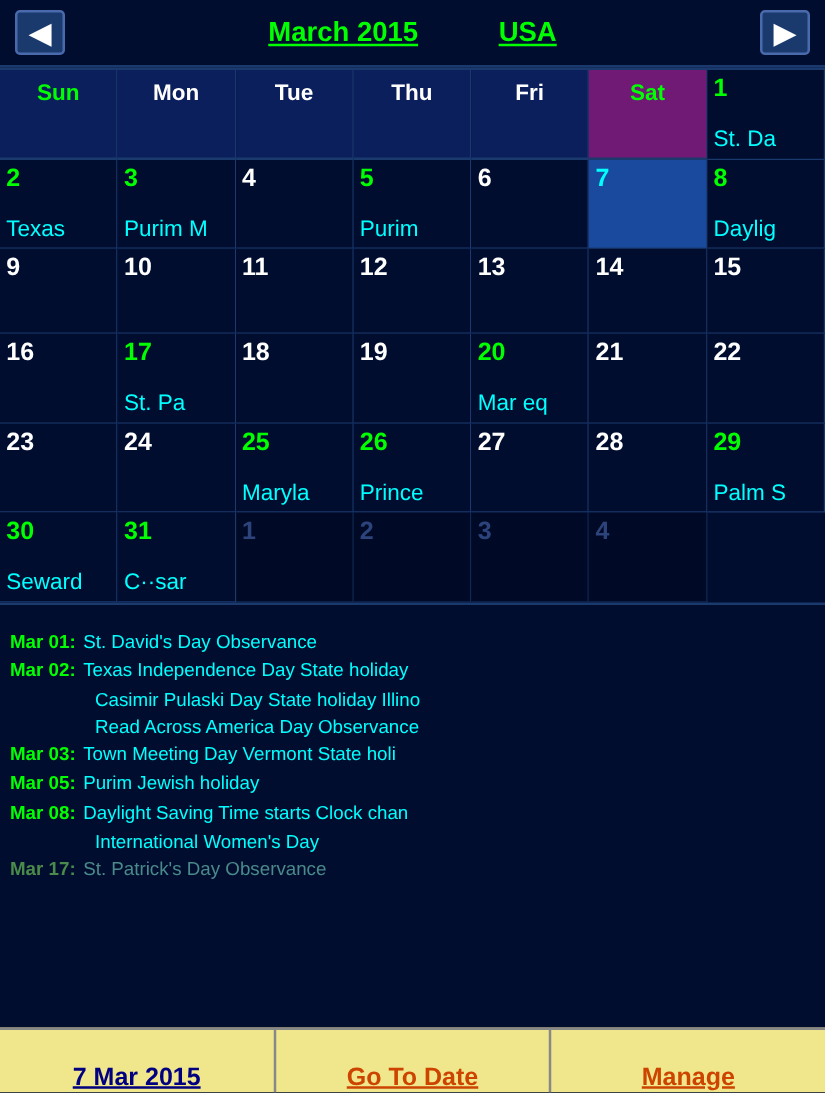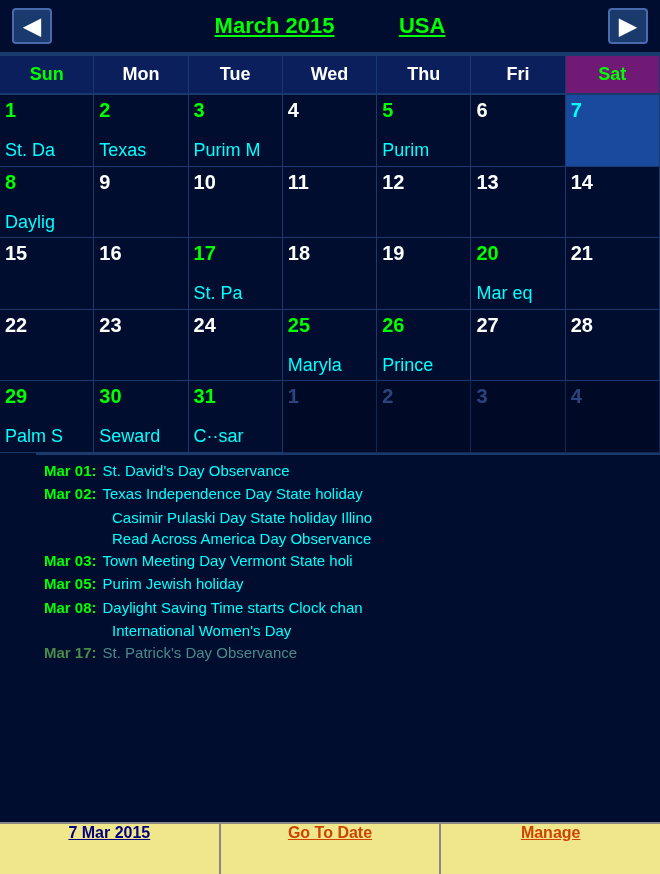--- a/index.html
+++ b/index.html
@@ -103,23 +103,22 @@
       margin-top: 18px;
       line-height: 1.2;
     }
     .day-cell.empty .day-num { color: #4a6aae; }
 
     
     .events-list {
       flex: 1;
       background: #000d2e;
       overflow: hidden;
-      padding: 6px 8px;
+      padding: 20px 8px;
       border-top: 2px solid #1a3a6e;
-      margin-left: 36px;
     }
     .event-item {
       display: flex;
       margin-bottom: 4px;
       font-size: 15px;
       line-height: 1.3;
     }
     .event-date {
       color: #00ff00;
       font-weight: bold;
@@ -143,23 +142,23 @@
     .footer {
       display: flex;
       background: #f0e68c;
       border-top: 2px solid #888;
       height: 52px;
       flex-shrink: 0;
     }
     .footer-btn {
       flex: 1;
       display: flex;
-      align-items: flex-start;
+      align-items: flex-end;
       justify-content: center;
-      font-size: 16px;
+      font-size: 20px;
       font-weight: bold;
       cursor: pointer;
       border-right: 2px solid #888;
       text-decoration: underline;
     }
     .footer-btn:last-child { border-right: none; }
     .footer-btn.date-btn { color: #000080; }
     .footer-btn.goto-btn { color: #cc4400; }
     .footer-btn.manage-btn { color: #cc4400; }
   </style>
@@ -173,21 +172,20 @@
     <span class="header-country">USA</span>
   </div>
   <div class="nav-arrow">▶</div>
 </div>
 
 <div class="calendar">
 
   <div class="day-header sun">Sun</div>
   <div class="day-header">Mon</div>
   <div class="day-header">Tue</div>
-  <div class="day-header">Wed</div>
   <div class="day-header">Thu</div>
   <div class="day-header">Fri</div>
   <div class="day-header sat">Sat</div>
 
   <div class="day-cell">
     <div class="day-num green">1</div>
     <div class="day-event">St. Da</div>
   </div>
   <div class="day-cell">
     <div class="day-num green">2</div>

